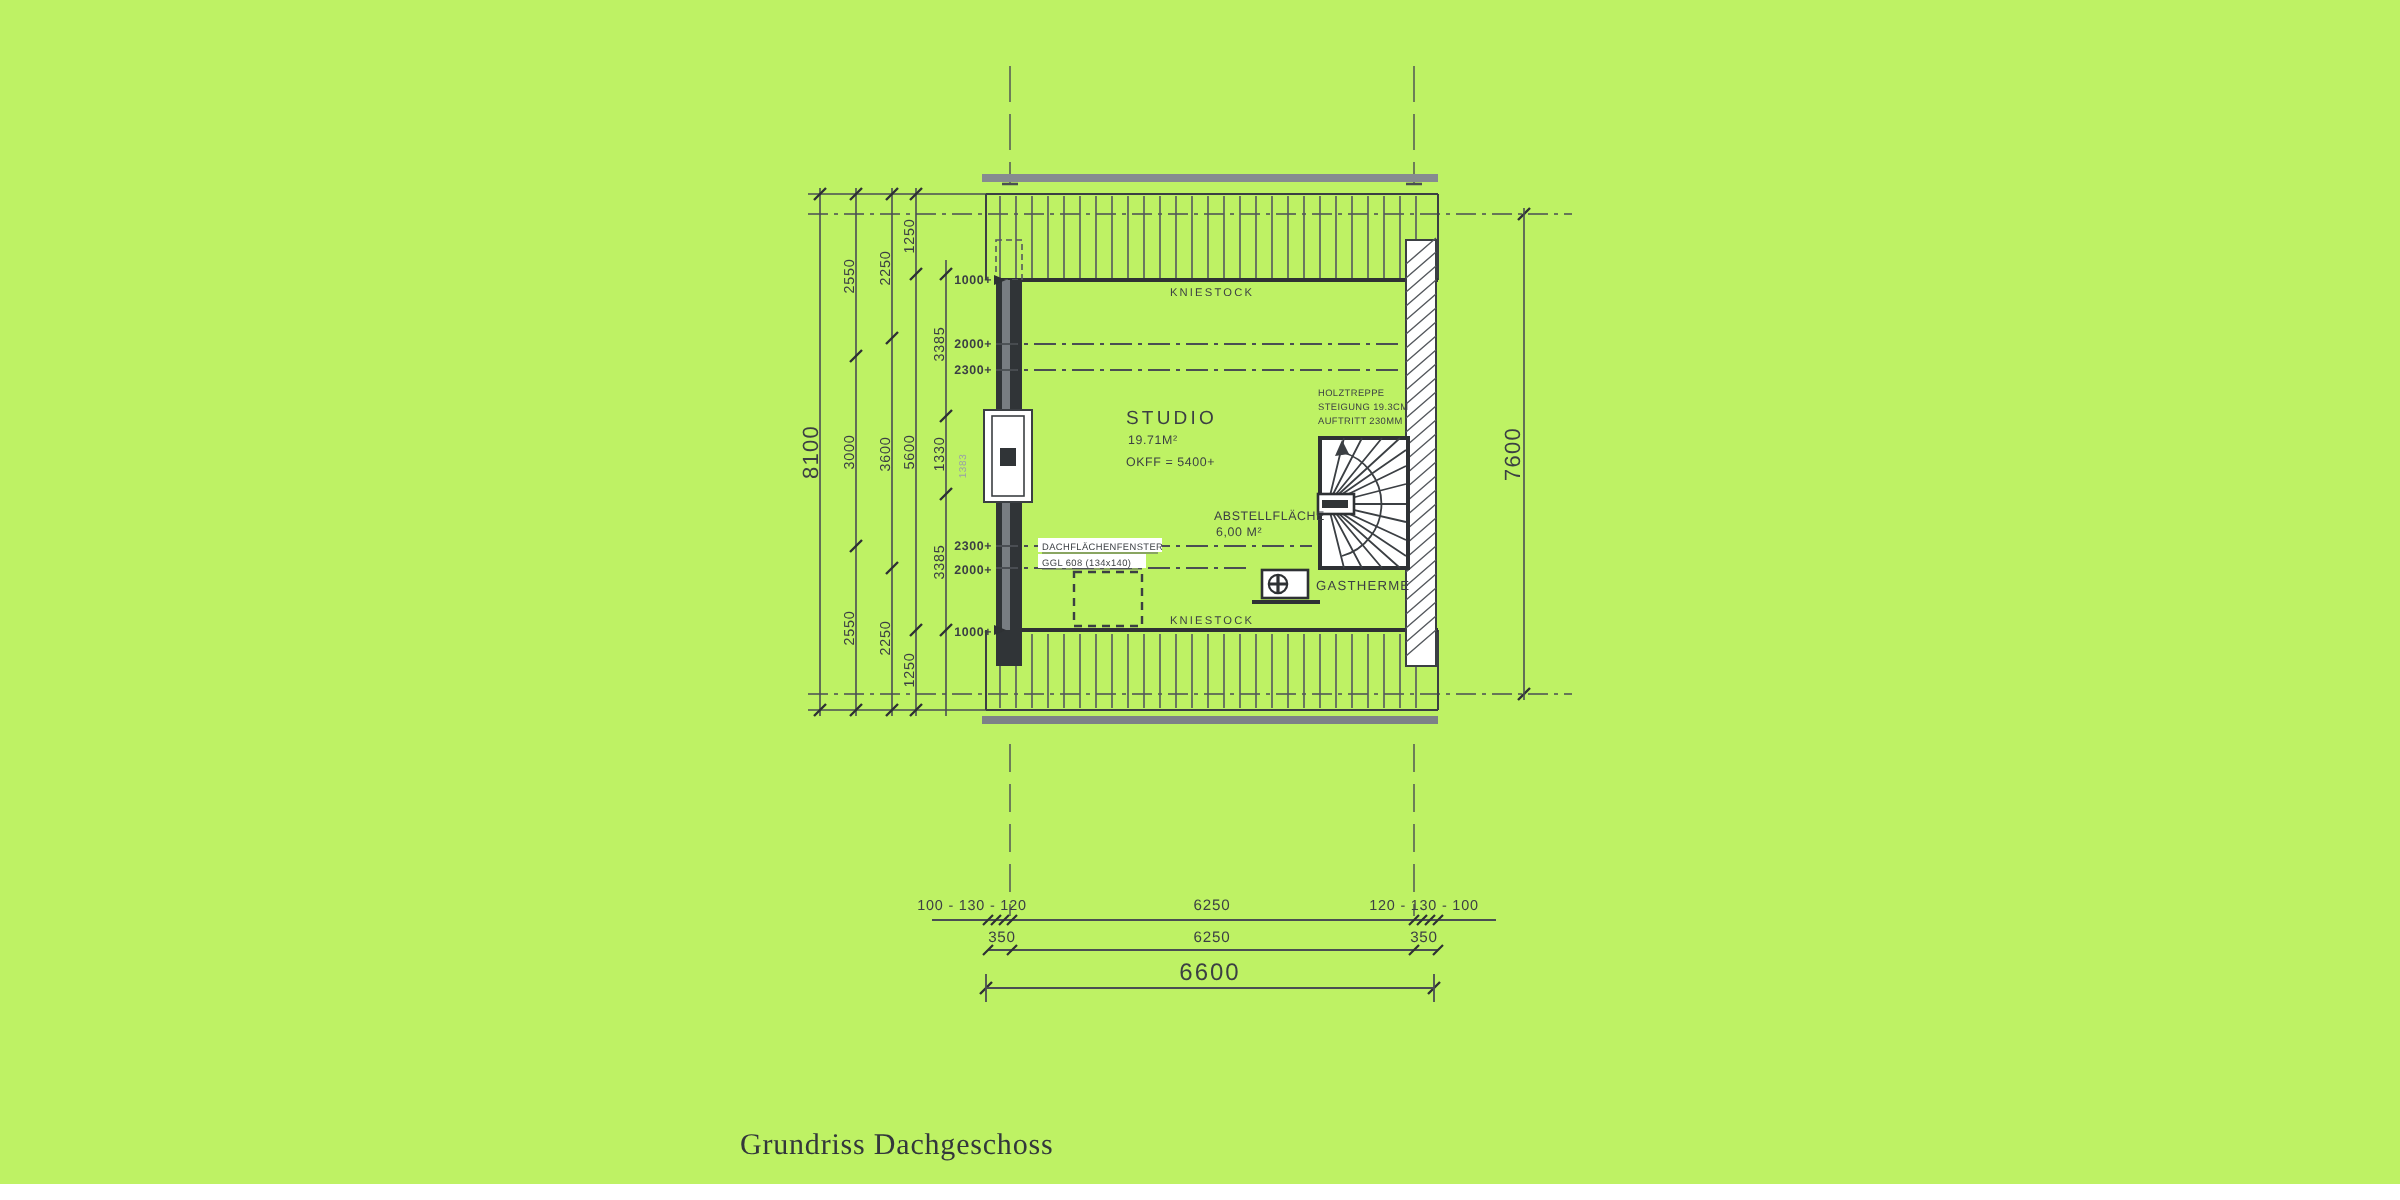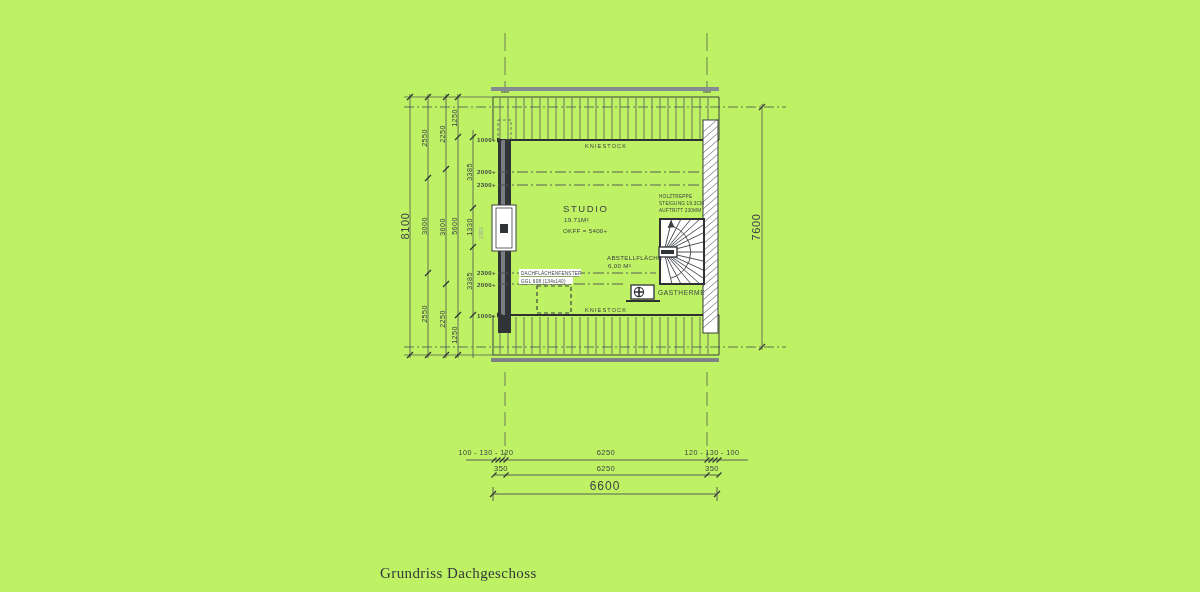--- a/index.html
+++ b/index.html
@@ -1,19 +1,19 @@
 <!DOCTYPE html>
 <html><head>
 <meta charset="utf-8">
 <style>
   html,body{margin:0;padding:0;background:#fff;}
   .canvas{position:relative;width:1200px;height:592px;background:#bef264;overflow:hidden;
           font-family:"Liberation Sans",sans-serif;}
   .canvas svg{position:absolute;left:0;top:0;}
-  .title{position:absolute;left:380px;top:565px;font-family:"Liberation Serif",serif;
+  .title{position:absolute;left:370px;top:565px;font-family:"Liberation Serif",serif;
          font-size:15px;color:#33373b;letter-spacing:.4px;}
   
   text{fill:#3b3f43;font-family:"Liberation Sans",sans-serif;}
   .t45{font-size:4.7px;letter-spacing:.2px;}
   .t5{font-size:5px;letter-spacing:.3px;}
   .t55{font-size:5.6px;letter-spacing:1.1px;}
   .t6{font-size:6.2px;letter-spacing:.3px;}
   .t65{font-size:6.6px;letter-spacing:.6px;}
   .t7{font-size:7.2px;letter-spacing:.4px;}
   .t75{font-size:7.6px;letter-spacing:.4px;}

